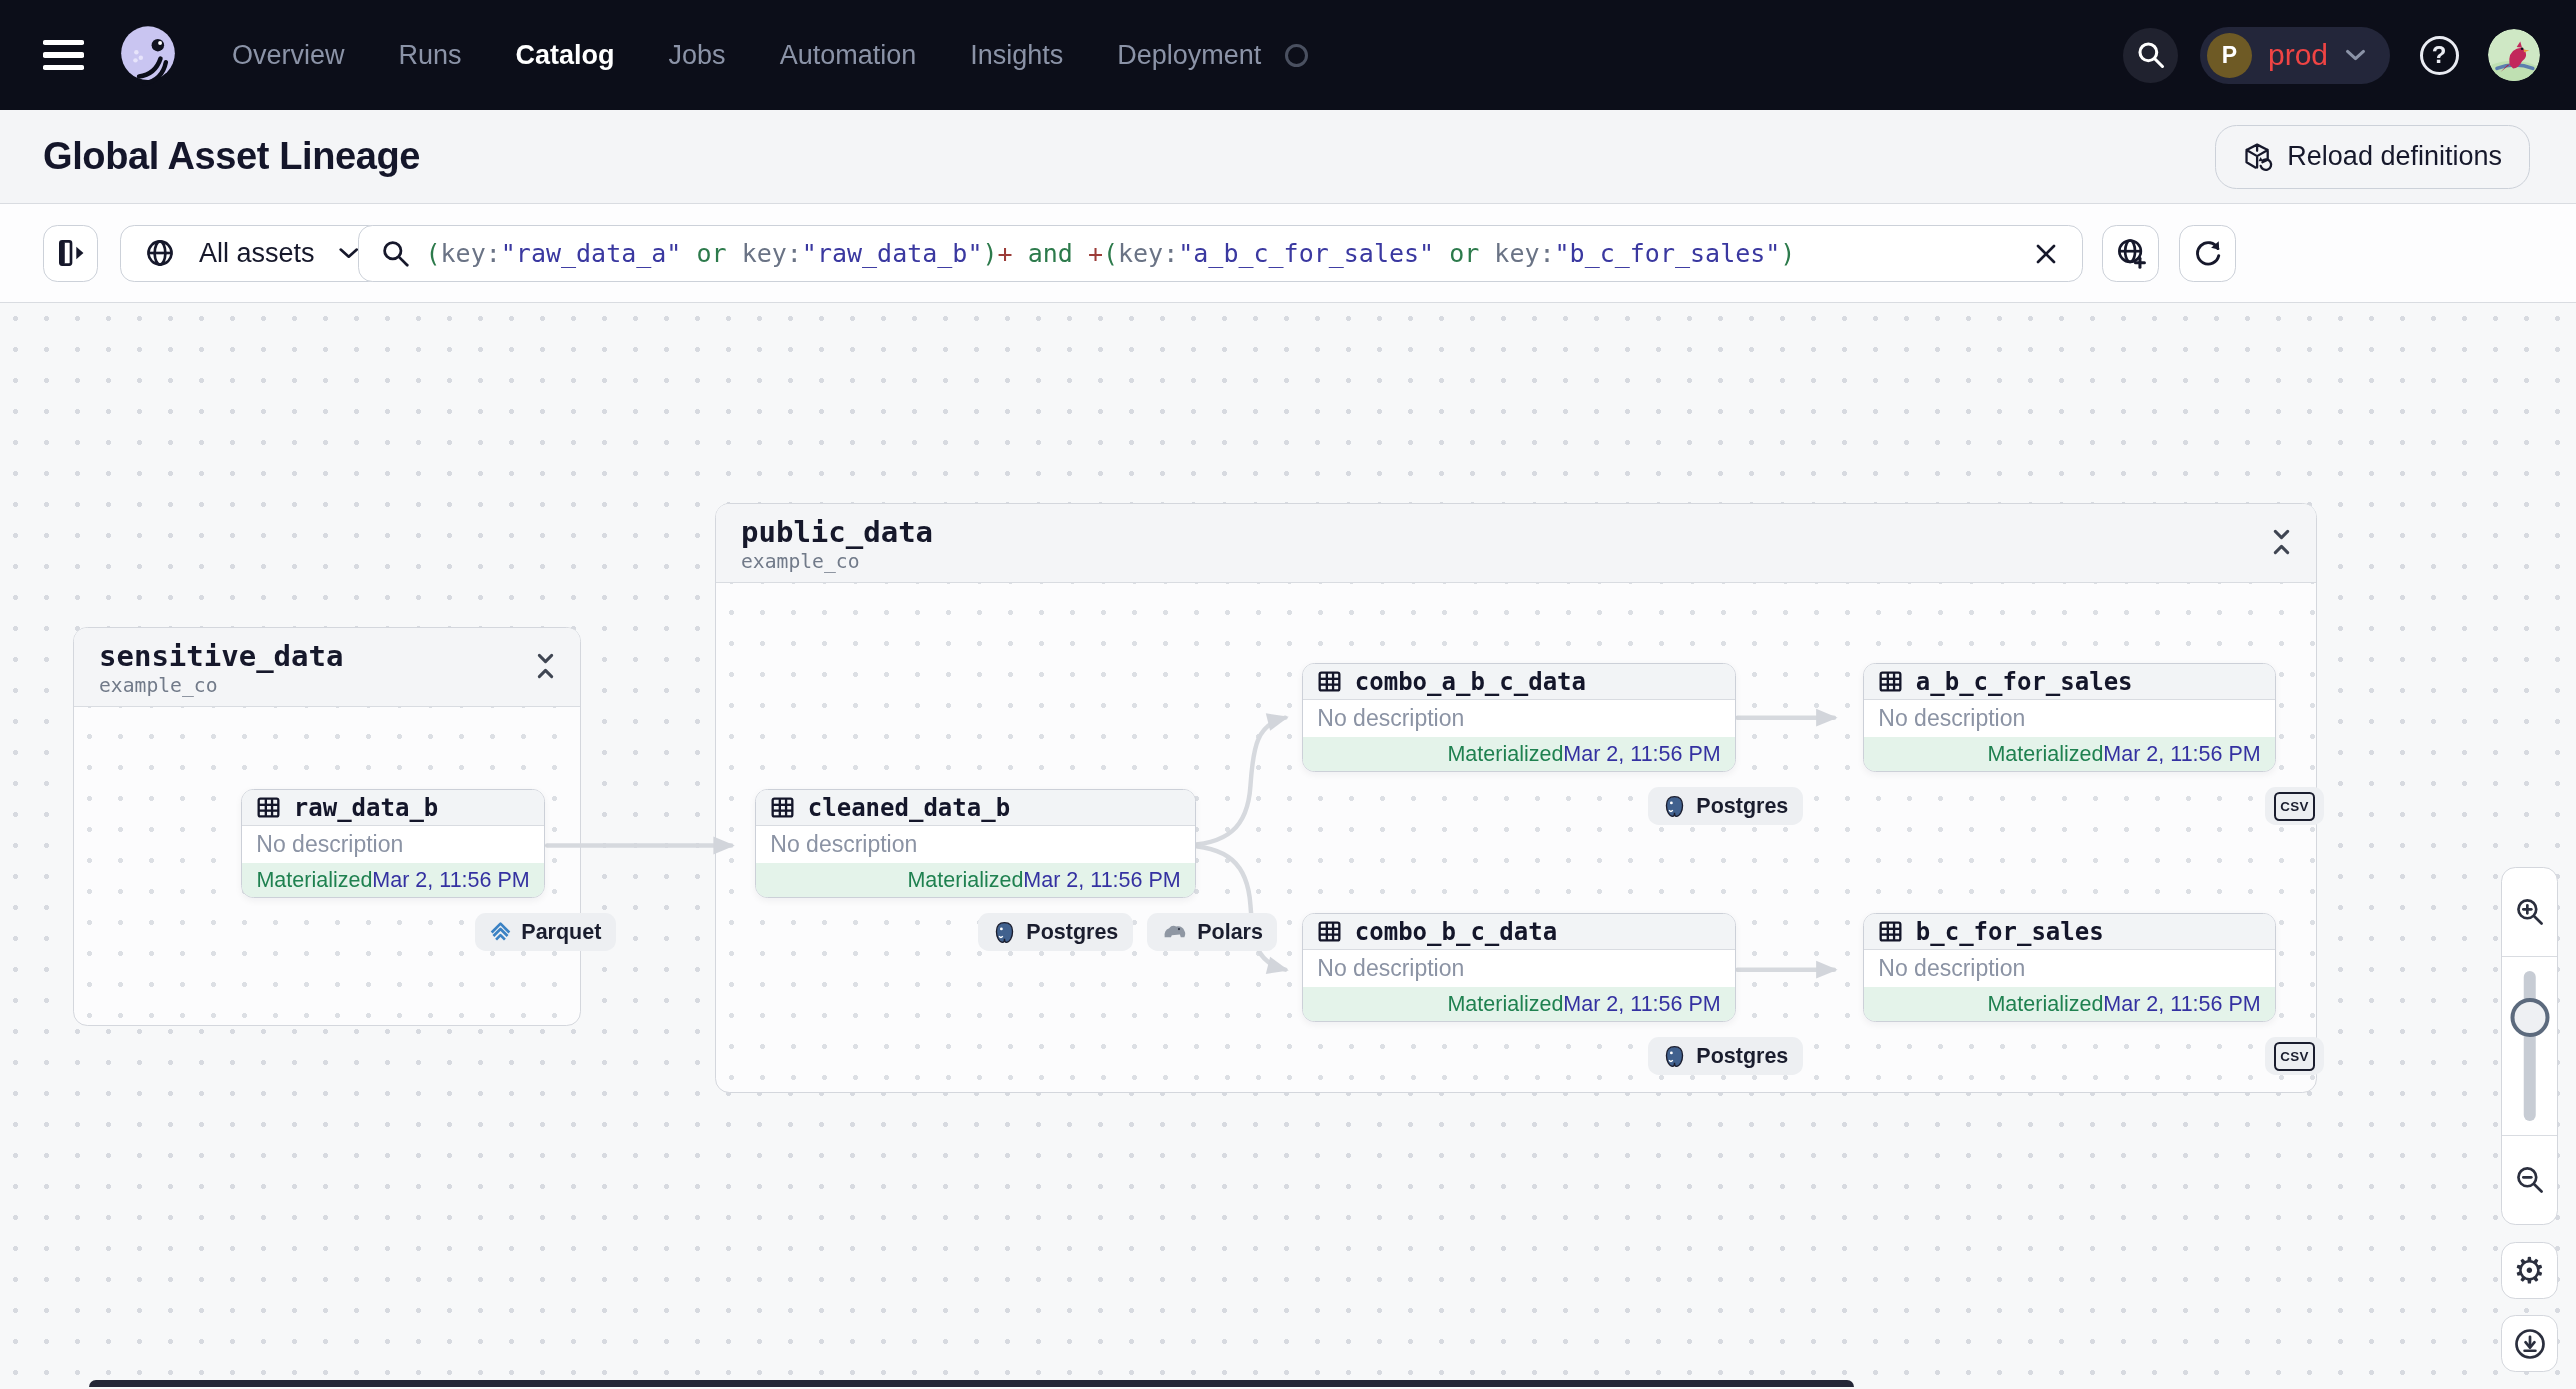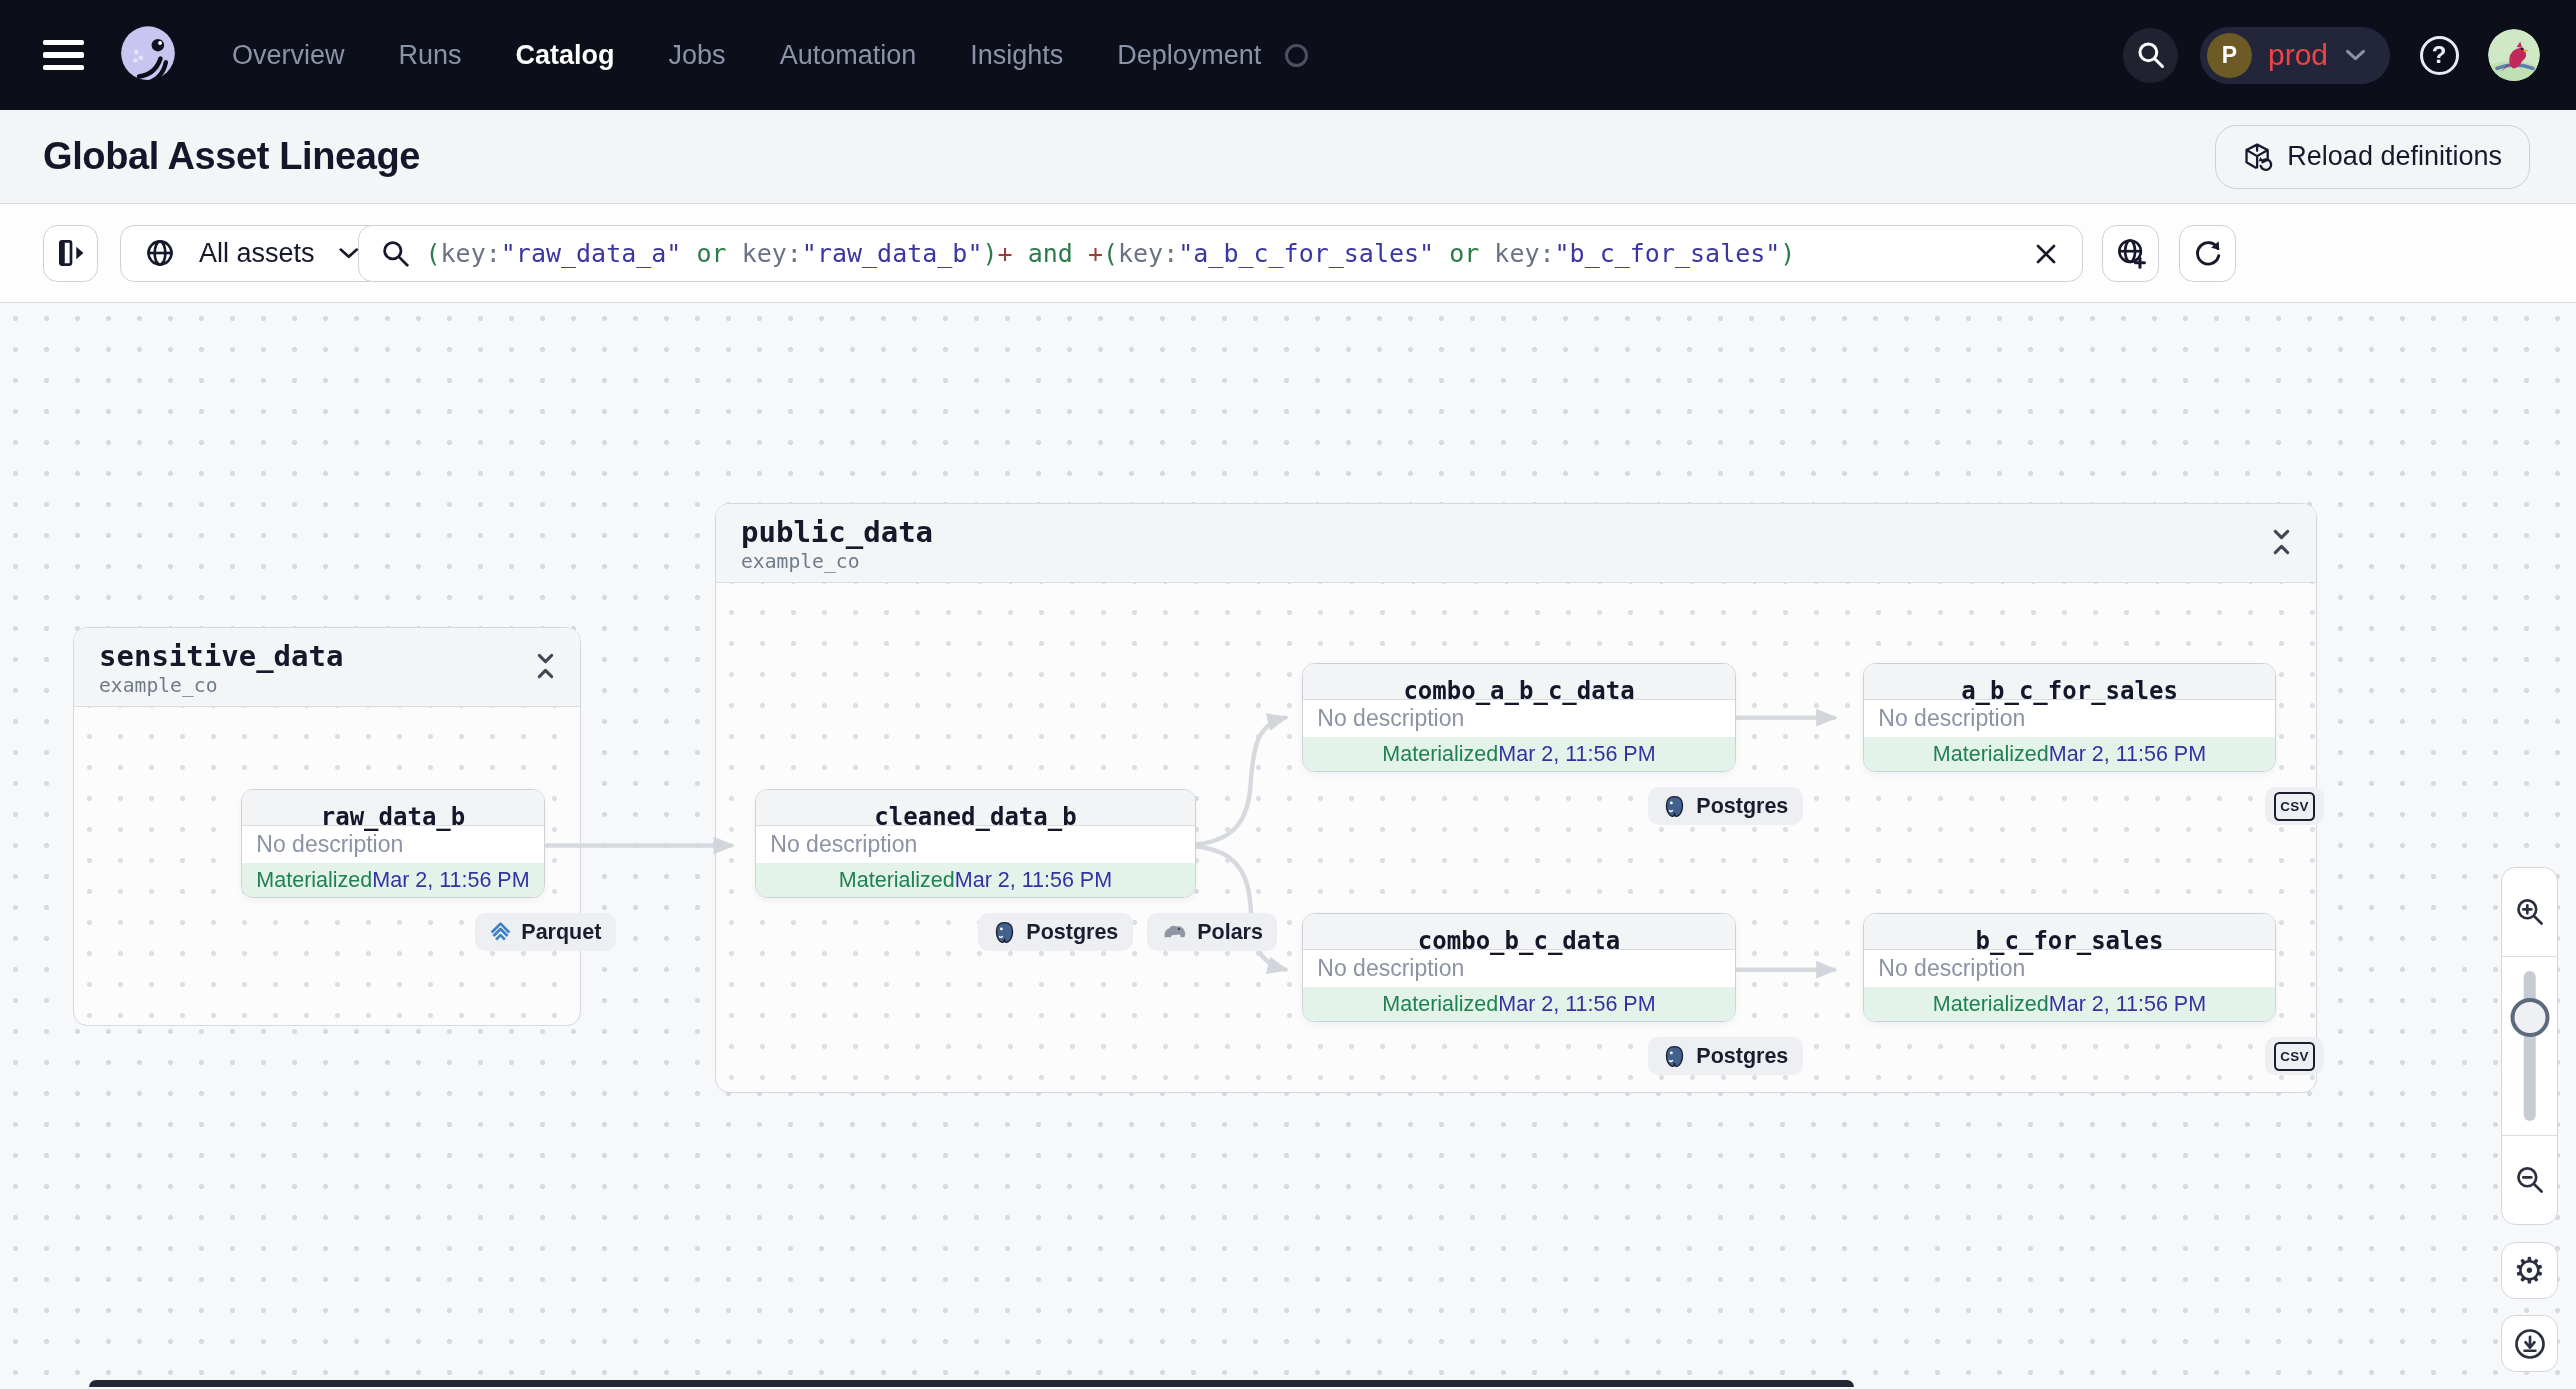--- a/index.html
+++ b/index.html
@@ -71,25 +71,25 @@
                   padding:10.7px 25px 9px; position:relative; cursor:pointer; }
   .group-title { font-size:29px; font-weight:700; color:#16182b; }
   .group-sub { font-size:19.7px; color:#717a89; margin-top:1.8px; }
   .collapse-icon { position:absolute; right:23px; top:23px; }
 
   .edges { position:absolute; left:0; top:0; z-index:2; pointer-events:none; }
 
   .node { position:absolute; z-index:3; border:1.8px solid #ccd0d8; border-radius:12.5px; background:#fff;
           box-shadow:0 2.7px 7.2px rgba(20,24,40,0.05); display:flex; flex-direction:column; cursor:pointer; }
   .node-header { height:36px; background:#f2f4f6; border-bottom:1.8px solid #d9dce1; border-radius:10.7px 10.7px 0 0;
-                 display:flex; align-items:center; gap:12.5px; padding:0 14.3px;flex-direction:column; }
+                 display:flex; align-items:center; gap:12.5px; padding:0 14.3px; }
   .node-name { font-size:24px; font-weight:700; color:#14162a; }
   .node-desc { flex:1; display:flex; align-items:center; padding:0 14.3px; font-size:23px; color:#8b93a4; }
   .node-footer { height:34px; background:#e4f3ea; border-radius:0 0 10.7px 10.7px; display:flex;
-                 align-items:center; justify-content:center; padding:0 14.3px; font-size:21.5px; }
+                 align-items:center; justify-content:flex-end; padding:0 14.3px; font-size:21.5px; }
   .node-status { color:#1f8150; }
   .node-date { color:#3431a1; }
 
   .badges { position:absolute; z-index:3; display:flex; gap:14.3px;padding-left:48px; }
   .badge { height:38px; background:#edeff2; border-radius:10.7px; display:flex; align-items:center;
            gap:9px; padding:0 14.3px; font-size:21.5px; font-weight:700; color:#1a1d2e; cursor:pointer; }
   .csv-chip { width:41px; height:29px; border:2.7px solid #1a1d2e; border-radius:5.4px; display:flex;
               align-items:center; justify-content:center; font-size:13.4px; font-weight:700; letter-spacing:0.4px; }
 
   

